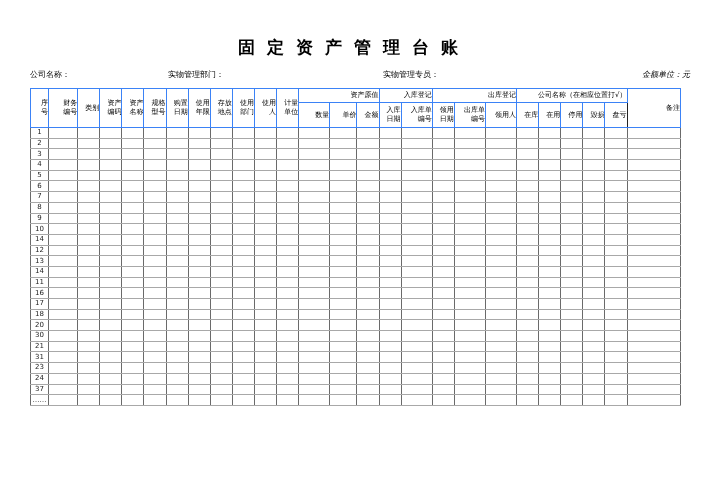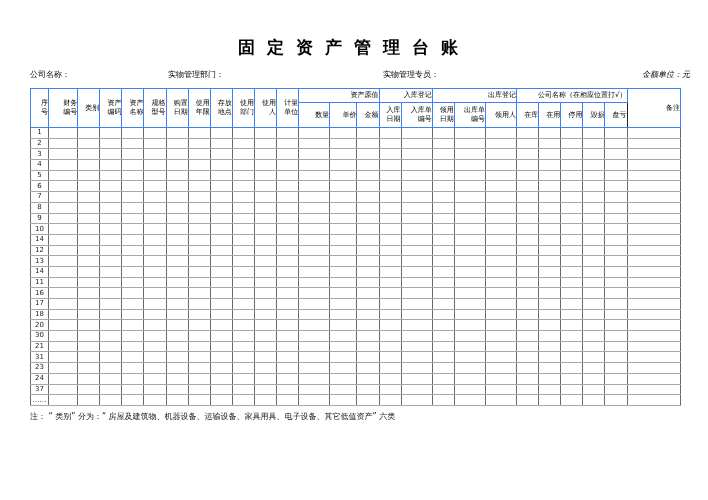--- a/index.html
+++ b/index.html
@@ -890,15 +890,14 @@
           <td class="gs"></td>
           <td></td>
           <td></td>
           <td></td>
           <td></td>
           <td class="gs"></td>
         </tr>
       </tbody>
   </table>
 
-  <div class="footnote">注： “ 类别” 分为：“ 房屋及建筑物、机器设备、运输设备、家具用具、电子设备、其它低值资产” 六类</div>
 
 </div>
 
 </body></html>

